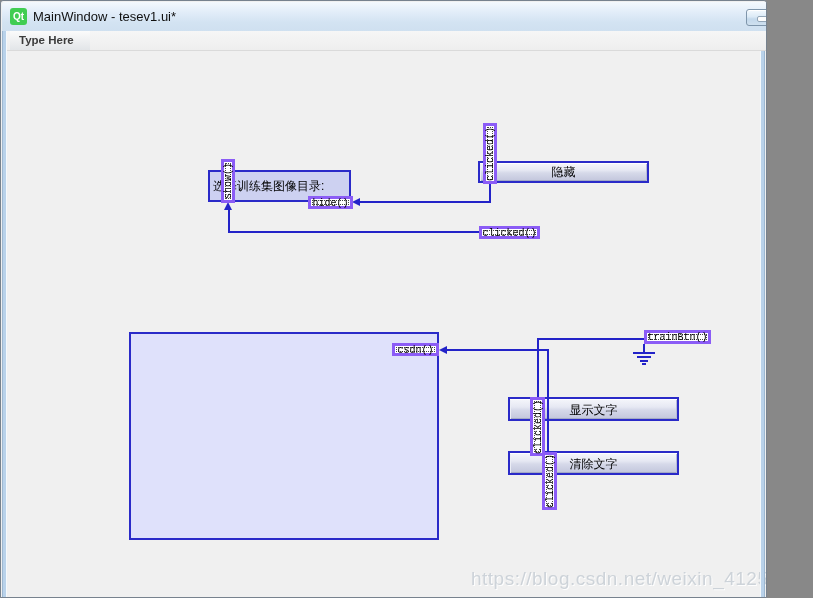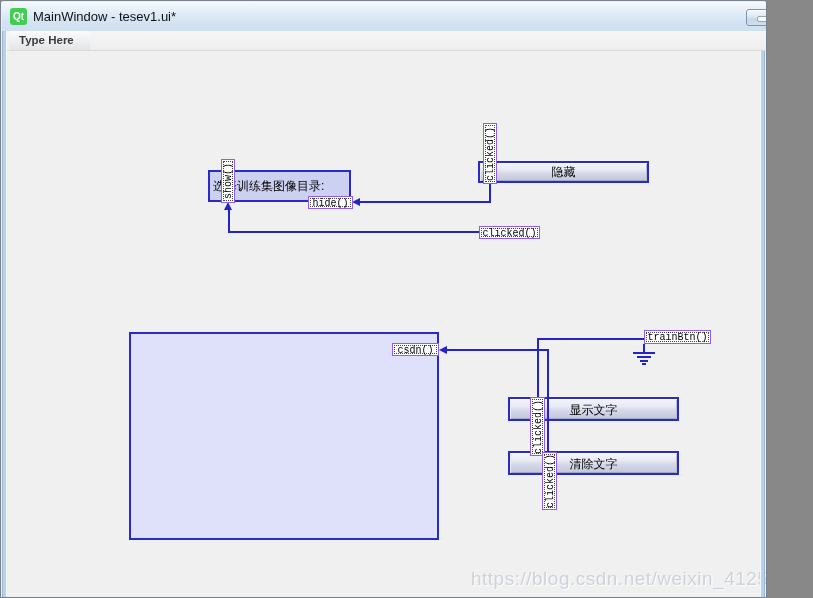--- a/index.html
+++ b/index.html
@@ -39,21 +39,21 @@
   
   .selwidget{position:absolute;box-sizing:border-box;border:2px solid #2a2ac8;background:#cdd1f1;z-index:3;
     font-size:12px;color:#000;}
   .bigrect{position:absolute;box-sizing:border-box;border:2px solid #2a2ac8;background:#dfe1fb;z-index:2;}
   .qbtn{position:absolute;box-sizing:border-box;border:2px solid #2a2ac8;z-index:4;
     background:linear-gradient(180deg,#f5f6fb 0%,#e6e8f3 40%,#d6d9e9 55%,#c2c6dc 100%);
     box-shadow:inset 0 1px 0 #ffffff, inset 1px 0 0 #eceef6, inset -1px 0 0 #b8bdd4, inset 0 -1px 0 #a3aac4;
     display:flex;align-items:flex-end;justify-content:center;font-size:12px;color:#000;}
 
   
-  .ep{position:absolute;box-sizing:border-box;background:#ffffff;border:1px solid #8b5cf6;z-index:6;
+  .ep{position:absolute;box-sizing:border-box;background:#ffffff;border:3px solid #8b5cf6;z-index:6;
     font-family:"Liberation Mono","DejaVu Sans Mono",monospace;font-size:10px;color:#000;}
   .ep .dots{position:absolute;inset:1px;border:1px dotted #444;pointer-events:none;}
   .ep .txt{position:absolute;left:50%;top:50%;transform:translate(-50%,-50%);white-space:nowrap;}
   .ep.vert .txt{transform:translate(-50%,-50%) rotate(-90deg);}
 
   
   .conn{position:absolute;background:#2323c8;z-index:5;}
   .arrow{position:absolute;width:0;height:0;z-index:6;}
   .arrow.left{border-top:4px solid transparent;border-bottom:4px solid transparent;border-right:8px solid #2323c8;}
   .arrow.up{border-left:4px solid transparent;border-right:4px solid transparent;border-bottom:8px solid #2323c8;}

